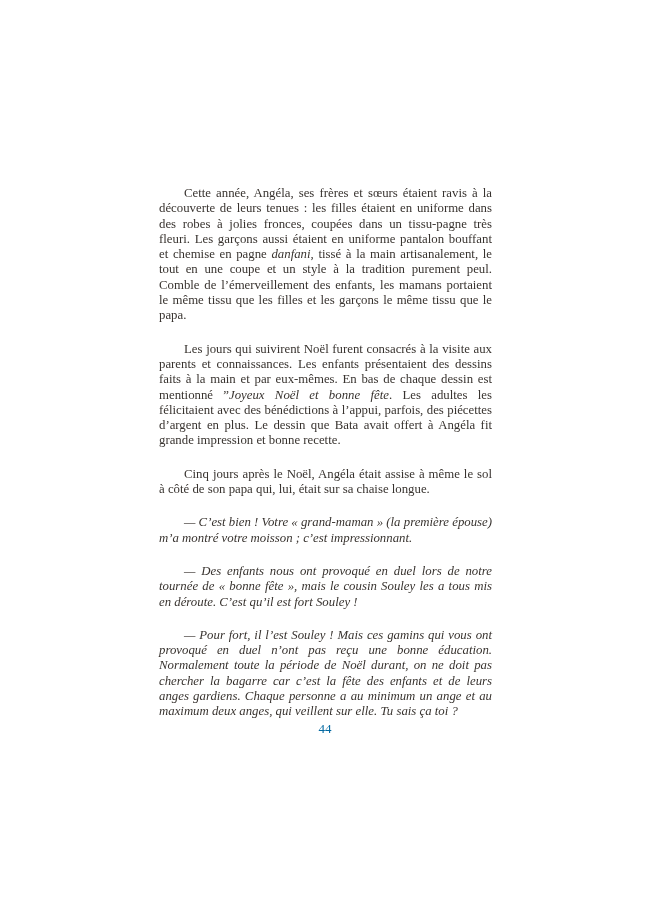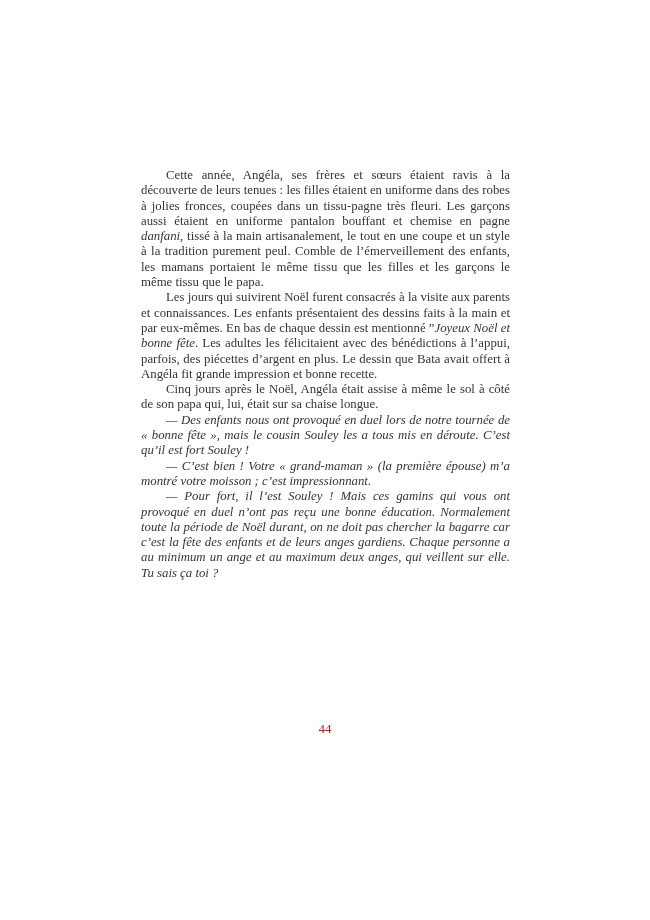--- a/index.html
+++ b/index.html
@@ -19,56 +19,56 @@
   .text-block {
     position: absolute;
     left: 141px;
     top: 168px;
     width: 369px;
     font-size: 12.8px;
     line-height: 15.3px;
     text-align: justify;
   }
   .text-block p {
-    margin: 0;
+    margin: 18px;
     padding: 0;
     text-indent: 25px;
   }
   .dialogue {
     font-style: italic;
   }
   .it {
     font-style: italic;
   }
   .page-number {
     position: absolute;
     top: 721px;
     left: 0;
     width: 650px;
     text-align: center;
     font-size: 13px;
-    color: #b91c1c;
+    color: #0369a1;
   }
 </style>
 </head>
 <body>
 
 <div class="page">
   <div class="text-block">
 
     <p><span>Cette année, Angéla, ses frères et sœurs étaient ravis à la découverte de leurs tenues : les filles étaient en uniforme dans des robes à jolies fronces, coupées dans un tissu-pagne très fleuri. Les garçons aussi étaient en uniforme pantalon bouffant et chemise en pagne </span><span class="it">danfani</span><span>, tissé à la main artisanalement, le tout en une coupe et un style à la tradition purement peul. Comble de l’émerveillement des enfants, les mamans portaient le même tissu que les filles et les garçons le même tissu que le papa.</span></p>
 
 
     <p><span>Les jours qui suivirent Noël furent consacrés à la visite aux parents et connaissances. Les enfants présentaient des dessins faits à la main et par eux-mêmes. En bas de chaque dessin est mentionné ”</span><span class="it">Joyeux Noël et bonne fête</span><span>. Les adultes les félicitaient avec des bénédictions à l’appui, parfois, des piécettes d’argent en plus. Le dessin que Bata avait offert à Angéla fit grande impression et bonne recette.</span></p>
 
     <p><span>Cinq jours après le Noël, Angéla était assise à même le sol à côté de son papa qui, lui, était sur sa chaise longue.</span></p>
 
 
+    <p class="dialogue"><span>— C’est bien ! Votre « grand-maman » (la première épouse) m’a montré votre moisson ; c’est impressionnant.</span></p>
+
     <p class="dialogue"><span>— Des enfants nous ont provoqué en duel lors de notre tournée de « bonne fête », mais le cousin Souley les a tous mis en déroute. C’est qu’il est fort Souley !</span></p>
-
-    <p class="dialogue"><span>— C’est bien ! Votre « grand-maman » (la première épouse) m’a montré votre moisson ; c’est impressionnant.</span></p>
 
     <p class="dialogue"><span>— Pour fort, il l’est Souley ! Mais ces gamins qui vous ont provoqué en duel n’ont pas reçu une bonne éducation. Normalement toute la période de Noël durant, on ne doit pas chercher la bagarre car c’est la fête des enfants et de leurs anges gardiens. Chaque personne a au minimum un ange et au maximum deux anges, qui veillent sur elle. Tu sais ça toi ?</span></p>
 
   </div>
 
   <div class="page-number">44</div>
 </div>
 
 </body></html>

